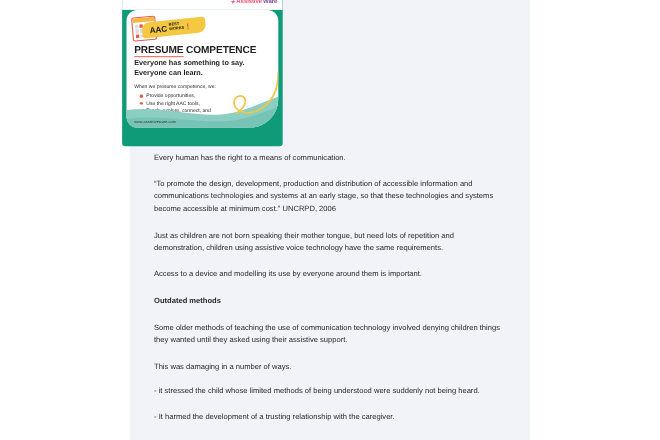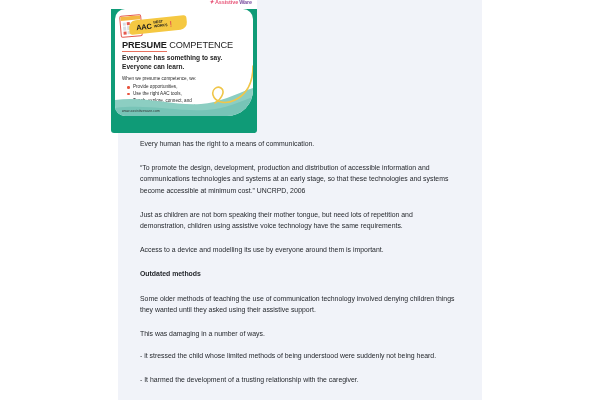--- a/index.html
+++ b/index.html
@@ -154,21 +154,21 @@
     font-size: 9.2px;
     color: #1f1f1f;
     letter-spacing: -0.1px;
     white-space: nowrap;
   }
   .headline b {
     font-weight: bold;
     border-bottom: 1.4px solid #e8705e;
     padding-bottom: 1px;
   }
-  .headline span { font-weight: normal; }
+  .headline span { font-weight: bold; }
 
   .subhead {
     margin: 4px 0 0 7px;
     font-size: 6.6px;
     font-weight: bold;
     color: #1f1f1f;
     line-height: 1.35;
   }
   .lead-in {
     margin: 4px 0 0 7px;

